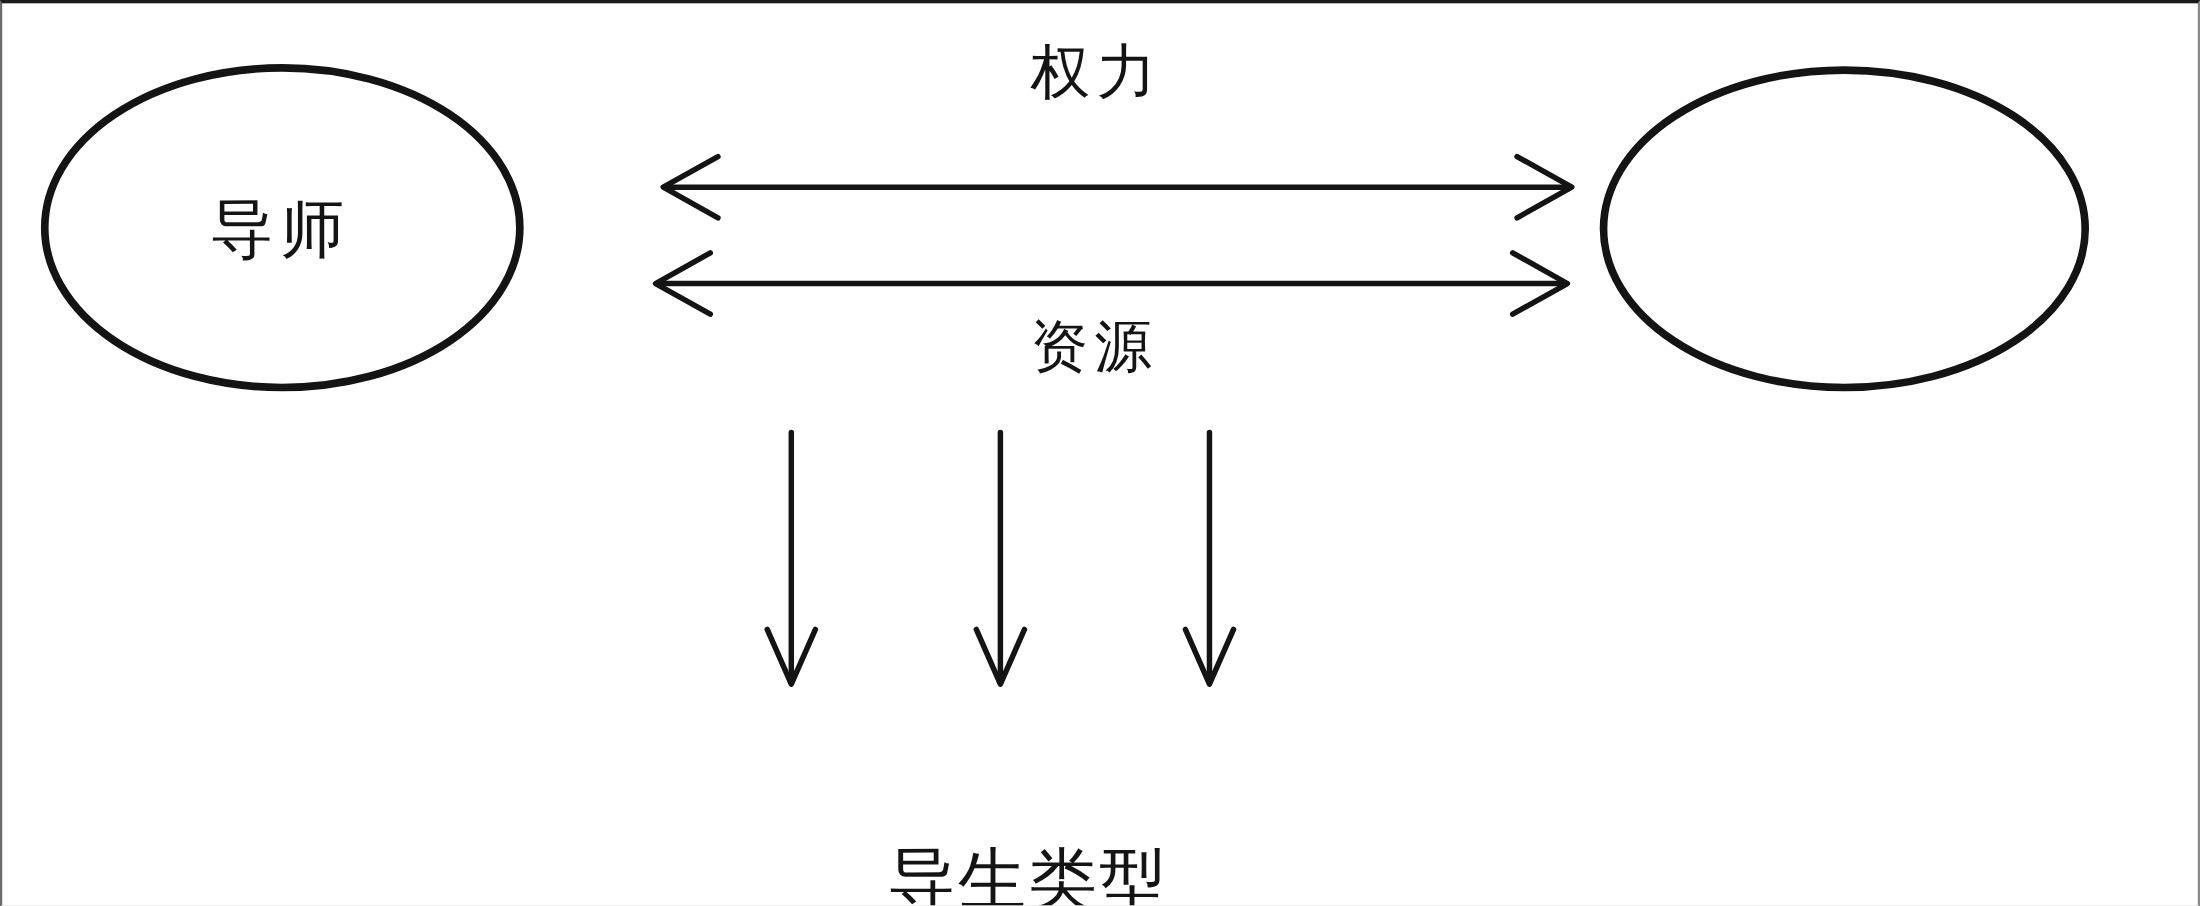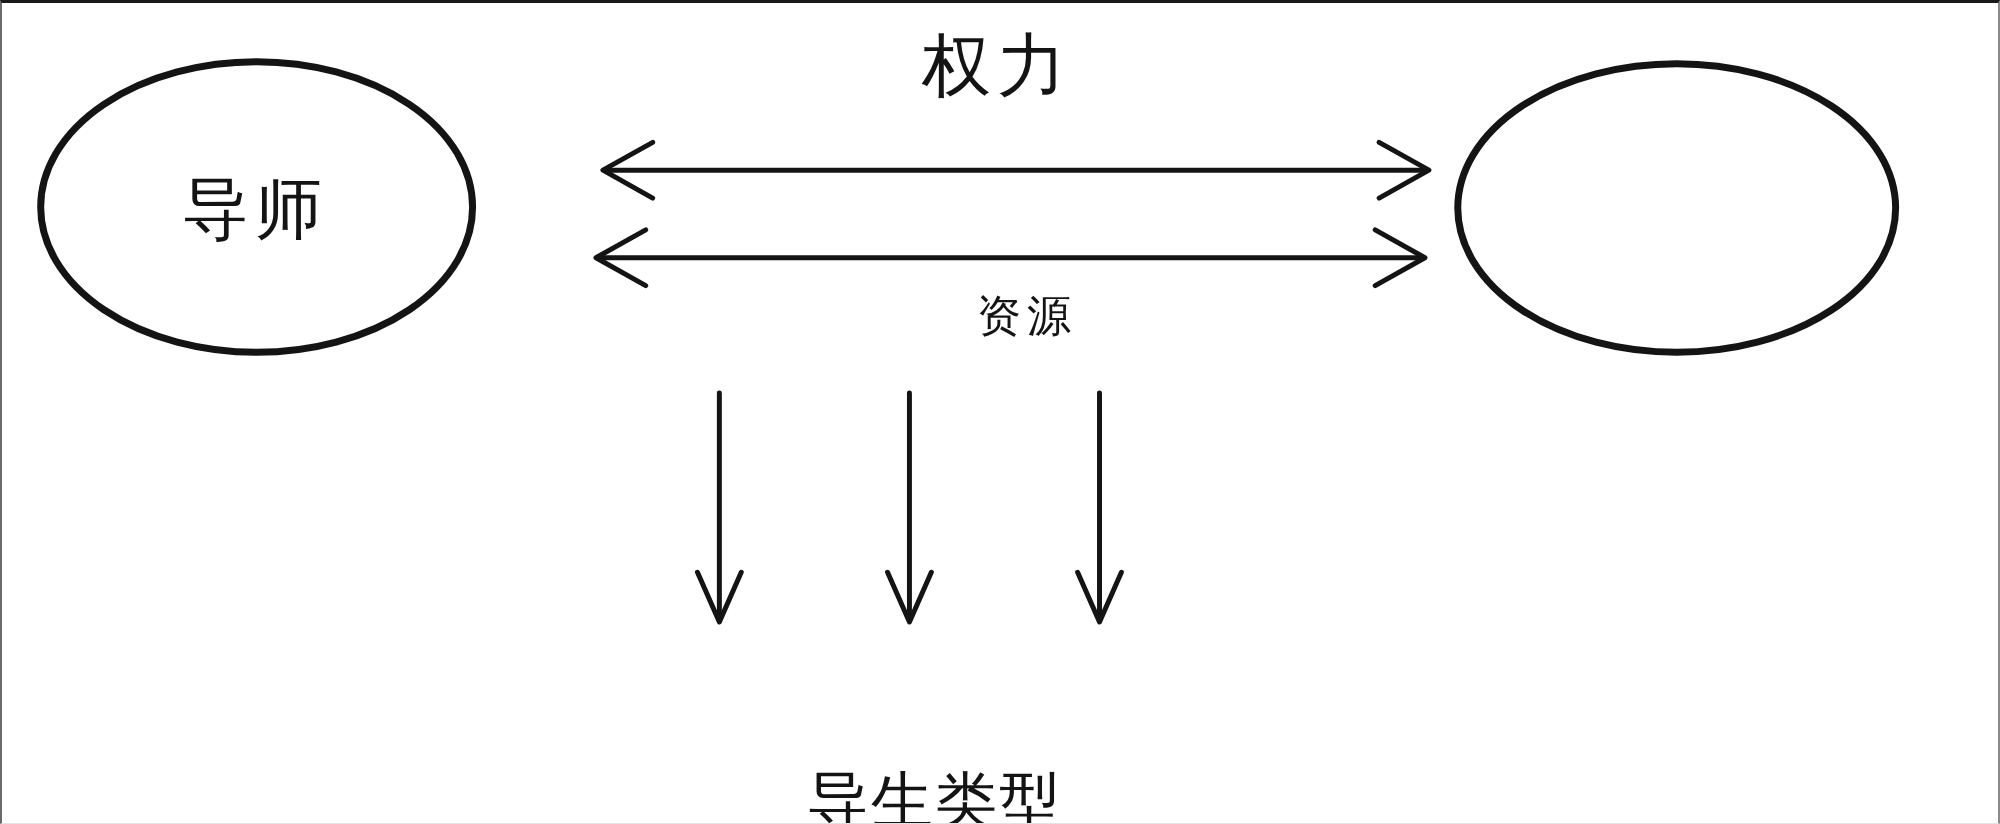--- a/index.html
+++ b/index.html
@@ -29,24 +29,24 @@
   }
   .label {
     position: absolute;
     transform: translate(-50%, -50%);
     color: #141414;
     white-space: nowrap;
     text-align: center;
     line-height: 1;
     letter-spacing: 6px;
   }
-  .label-mentor   { left: 253px;  top: 206px; font-size: 67px; }
+  .label-mentor   { left: 253px;  top: 206px; font-size: 58px; }
   .label-student  { left: 1687px; top: 207px; font-size: 58px; }
-  .label-power    { left: 995px;  top: 63px;  font-size: 69px; }
-  .label-resource { left: 993px;  top: 314px; font-size: 44px; margin-left: 32px; }
+  .label-power    { left: 995px;  top: 63px;  font-size: 54px; }
+  .label-resource { left: 993px;  top: 314px; font-size: 52px; }
   .label-type     { left: 933px;  top: 765px; font-size: 62px; letter-spacing: 2px; margin-top: 33px; }
 </style>
 </head>
 <body>
 
 <div class="canvas">
 
   <svg class="diagram-svg" viewBox="0 0 2000 824" fill="none" stroke="#141414" stroke-linecap="round" stroke-linejoin="round">
 
     <ellipse cx="253" cy="205" rx="217" ry="146" stroke-width="7"></ellipse>

